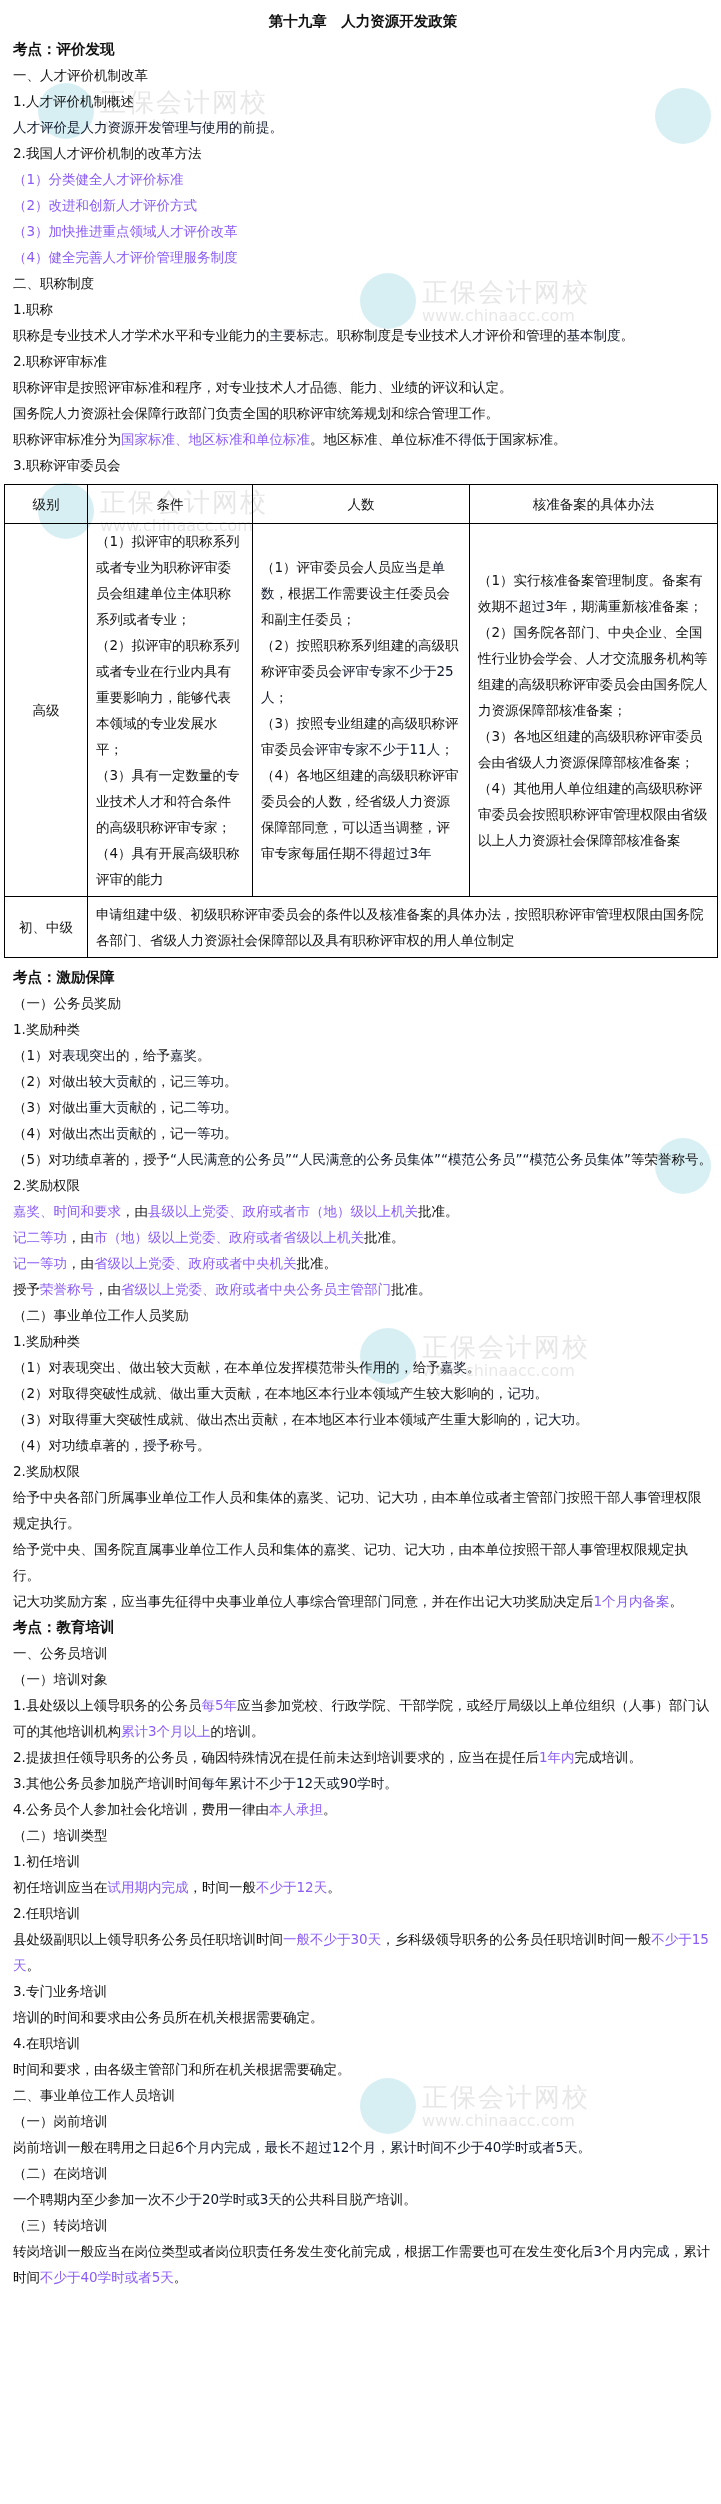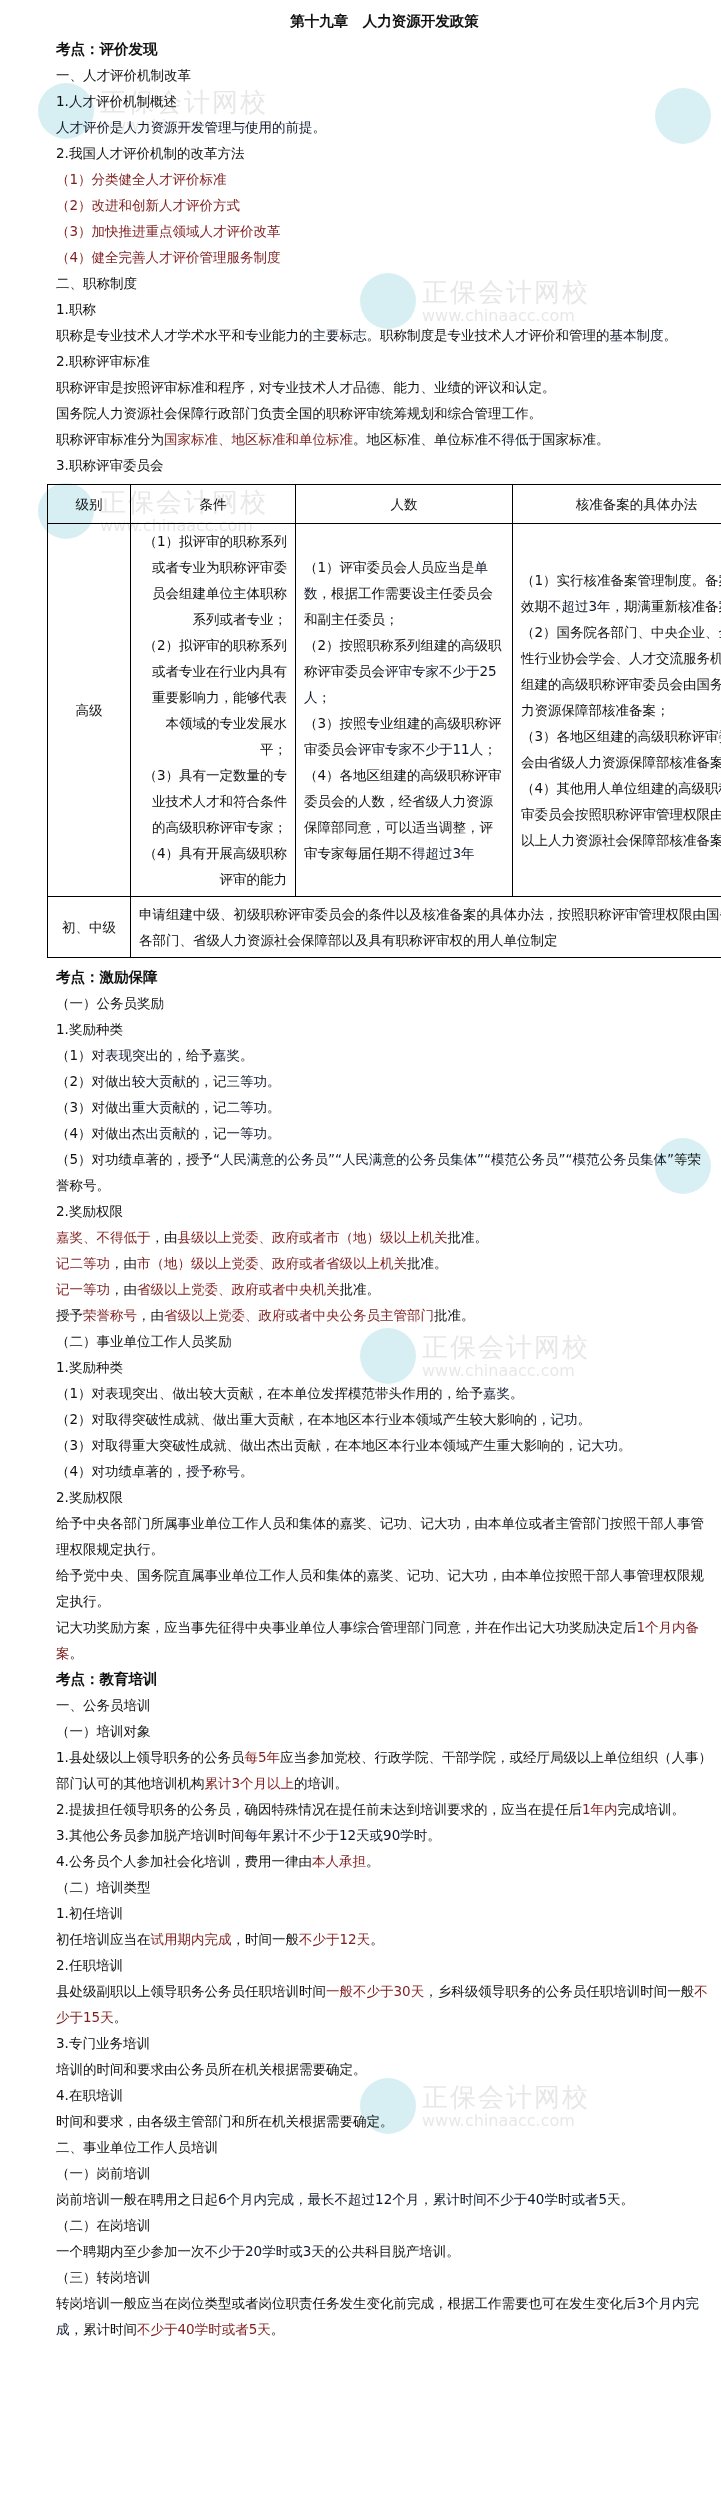--- a/index.html
+++ b/index.html
@@ -1,22 +1,22 @@
 <!DOCTYPE html>
 <html><head>
 <meta charset="utf-8">
 <style>
   html, body { margin:0; padding:0; background:#fff; }
   body { width:721px; font-family:"DejaVu Sans","Liberation Sans",sans-serif; color:#111; font-size:13.5px; position:relative; overflow-x:hidden; }
-  .page { padding:6px 8px 10px 25px; position:relative; z-index:1;margin-left:31px; }
+  .page { padding:6px 8px 10px 13px; position:relative; z-index:1; }
   .title { text-align:center; font-weight:bold; font-size:14.5px; line-height:30px; height:30px; }
   .line { line-height:26px; min-height:26px; white-space:normal; }
   .kd { font-weight:bold; font-size:14.5px; }
   .r { color:#0f172a; }
-  .b { color:#7f1d1d; }
+  .b { color:#8b5cf6; }
   table.grid { border-collapse:collapse; width:714px; margin:6px 0 6px -9px; font-size:13.5px;border-radius:27px; }
   table.grid td, table.grid th { border:1.5px solid #000; vertical-align:middle; padding:4px 8px; line-height:26px; font-weight:normal; }
   table.grid th { text-align:center; height:30px; }
   .c-level { width:66px; text-align:center; }
   .c-cond { width:148px; }
   .c-num { width:200px; }
   .watermark { position:absolute; z-index:0; pointer-events:none; opacity:0.35;margin-top:28px; }
   .wm-circle { width:56px; height:56px; border-radius:50%; background:#8fd3df; display:inline-block; vertical-align:middle; }
   .wm-text { display:inline-block; vertical-align:middle; color:#bbb; margin-left:6px; }
   .wm-text .cn { font-size:26px; letter-spacing:2px; line-height:30px; }
@@ -57,21 +57,21 @@
   <table class="grid">
     <tbody>
         <tr>
       <th class="c-level">级别</th>
       <th class="c-cond">条件</th>
       <th class="c-num">人数</th>
       <th>核准备案的具体办法</th>
     </tr>
     <tr>
       <td class="c-level">高级</td>
-      <td class="c-cond" style="white-space:pre-line;text-align:right;">（1）拟评审的职称系列或者专业为职称评审委员会组建单位主体职称系列或者专业；
+      <td class="c-cond" style="white-space:pre-line;">（1）拟评审的职称系列或者专业为职称评审委员会组建单位主体职称系列或者专业；
 （2）拟评审的职称系列或者专业在行业内具有重要影响力，能够代表本领域的专业发展水平；
 （3）具有一定数量的专业技术人才和符合条件的高级职称评审专家；
 （4）具有开展高级职称评审的能力</td>
       <td class="c-num">
         <span>（1）评审委员会人员应当是</span><span class="r">单数</span><span>，根据工作需要设主任委员会和副主任委员；</span><br>
         <span>（2）按照职称系列组建的高级职称评审委员会</span><span class="r">评审专家不少于25人</span><span>；</span><br>
         <span>（3）按照专业组建的高级职称评审委员会</span><span class="r">评审专家不少于11人</span><span>；</span><br>
         <span>（4）各地区组建的高级职称评审委员会的人数，经省级人力资源保障部同意，可以适当调整，评审专家每届任期</span><span class="r">不得超过3年</span>
       </td>
       <td>
@@ -90,21 +90,21 @@
 
   <div class="line kd">考点：激励保障</div>
   <div class="line">（一）公务员奖励</div>
   <div class="line">1.奖励种类</div>
   <div class="line"><span>（1）对</span><span class="r">表现突出</span><span>的，给予</span><span class="r">嘉奖</span><span>。</span></div>
   <div class="line"><span>（2）对做出</span><span class="r">较大贡献</span><span>的，记</span><span class="r">三等功</span><span>。</span></div>
   <div class="line"><span>（3）对做出</span><span class="r">重大贡献</span><span>的，记</span><span class="r">二等功</span><span>。</span></div>
   <div class="line"><span>（4）对做出</span><span class="r">杰出贡献</span><span>的，记</span><span class="r">一等功</span><span>。</span></div>
   <div class="line"><span>（5）对功绩卓著的，授予</span><span class="r">“人民满意的公务员”“人民满意的公务员集体”“模范公务员”“模范公务员集体”</span><span>等荣誉称号。</span></div>
   <div class="line">2.奖励权限</div>
-  <div class="line"><span class="b">嘉奖、不得低于</span><span>，由</span><span class="b">县级以上党委、政府或者市（地）级以上机关</span><span>批准。</span></div>
+  <div class="line"><span class="b">嘉奖、时间和要求</span><span>，由</span><span class="b">县级以上党委、政府或者市（地）级以上机关</span><span>批准。</span></div>
   <div class="line"><span class="b">记二等功</span><span>，由</span><span class="b">市（地）级以上党委、政府或者省级以上机关</span><span>批准。</span></div>
   <div class="line"><span class="b">记一等功</span><span>，由</span><span class="b">省级以上党委、政府或者中央机关</span><span>批准。</span></div>
   <div class="line"><span>授予</span><span class="b">荣誉称号</span><span>，由</span><span class="b">省级以上党委、政府或者中央公务员主管部门</span><span>批准。</span></div>
   <div class="line">（二）事业单位工作人员奖励</div>
   <div class="line">1.奖励种类</div>
   <div class="line"><span>（1）对表现突出、做出较大贡献，在本单位发挥模范带头作用的，给予</span><span class="r">嘉奖</span><span>。</span></div>
   <div class="line"><span>（2）对取得突破性成就、做出重大贡献，在本地区本行业本领域产生较大影响的，</span><span class="r">记功</span><span>。</span></div>
   <div class="line"><span>（3）对取得重大突破性成就、做出杰出贡献，在本地区本行业本领域产生重大影响的，</span><span class="r">记大功</span><span>。</span></div>
   <div class="line"><span>（4）对功绩卓著的，</span><span class="r">授予称号</span><span>。</span></div>
   <div class="line">2.奖励权限</div>

